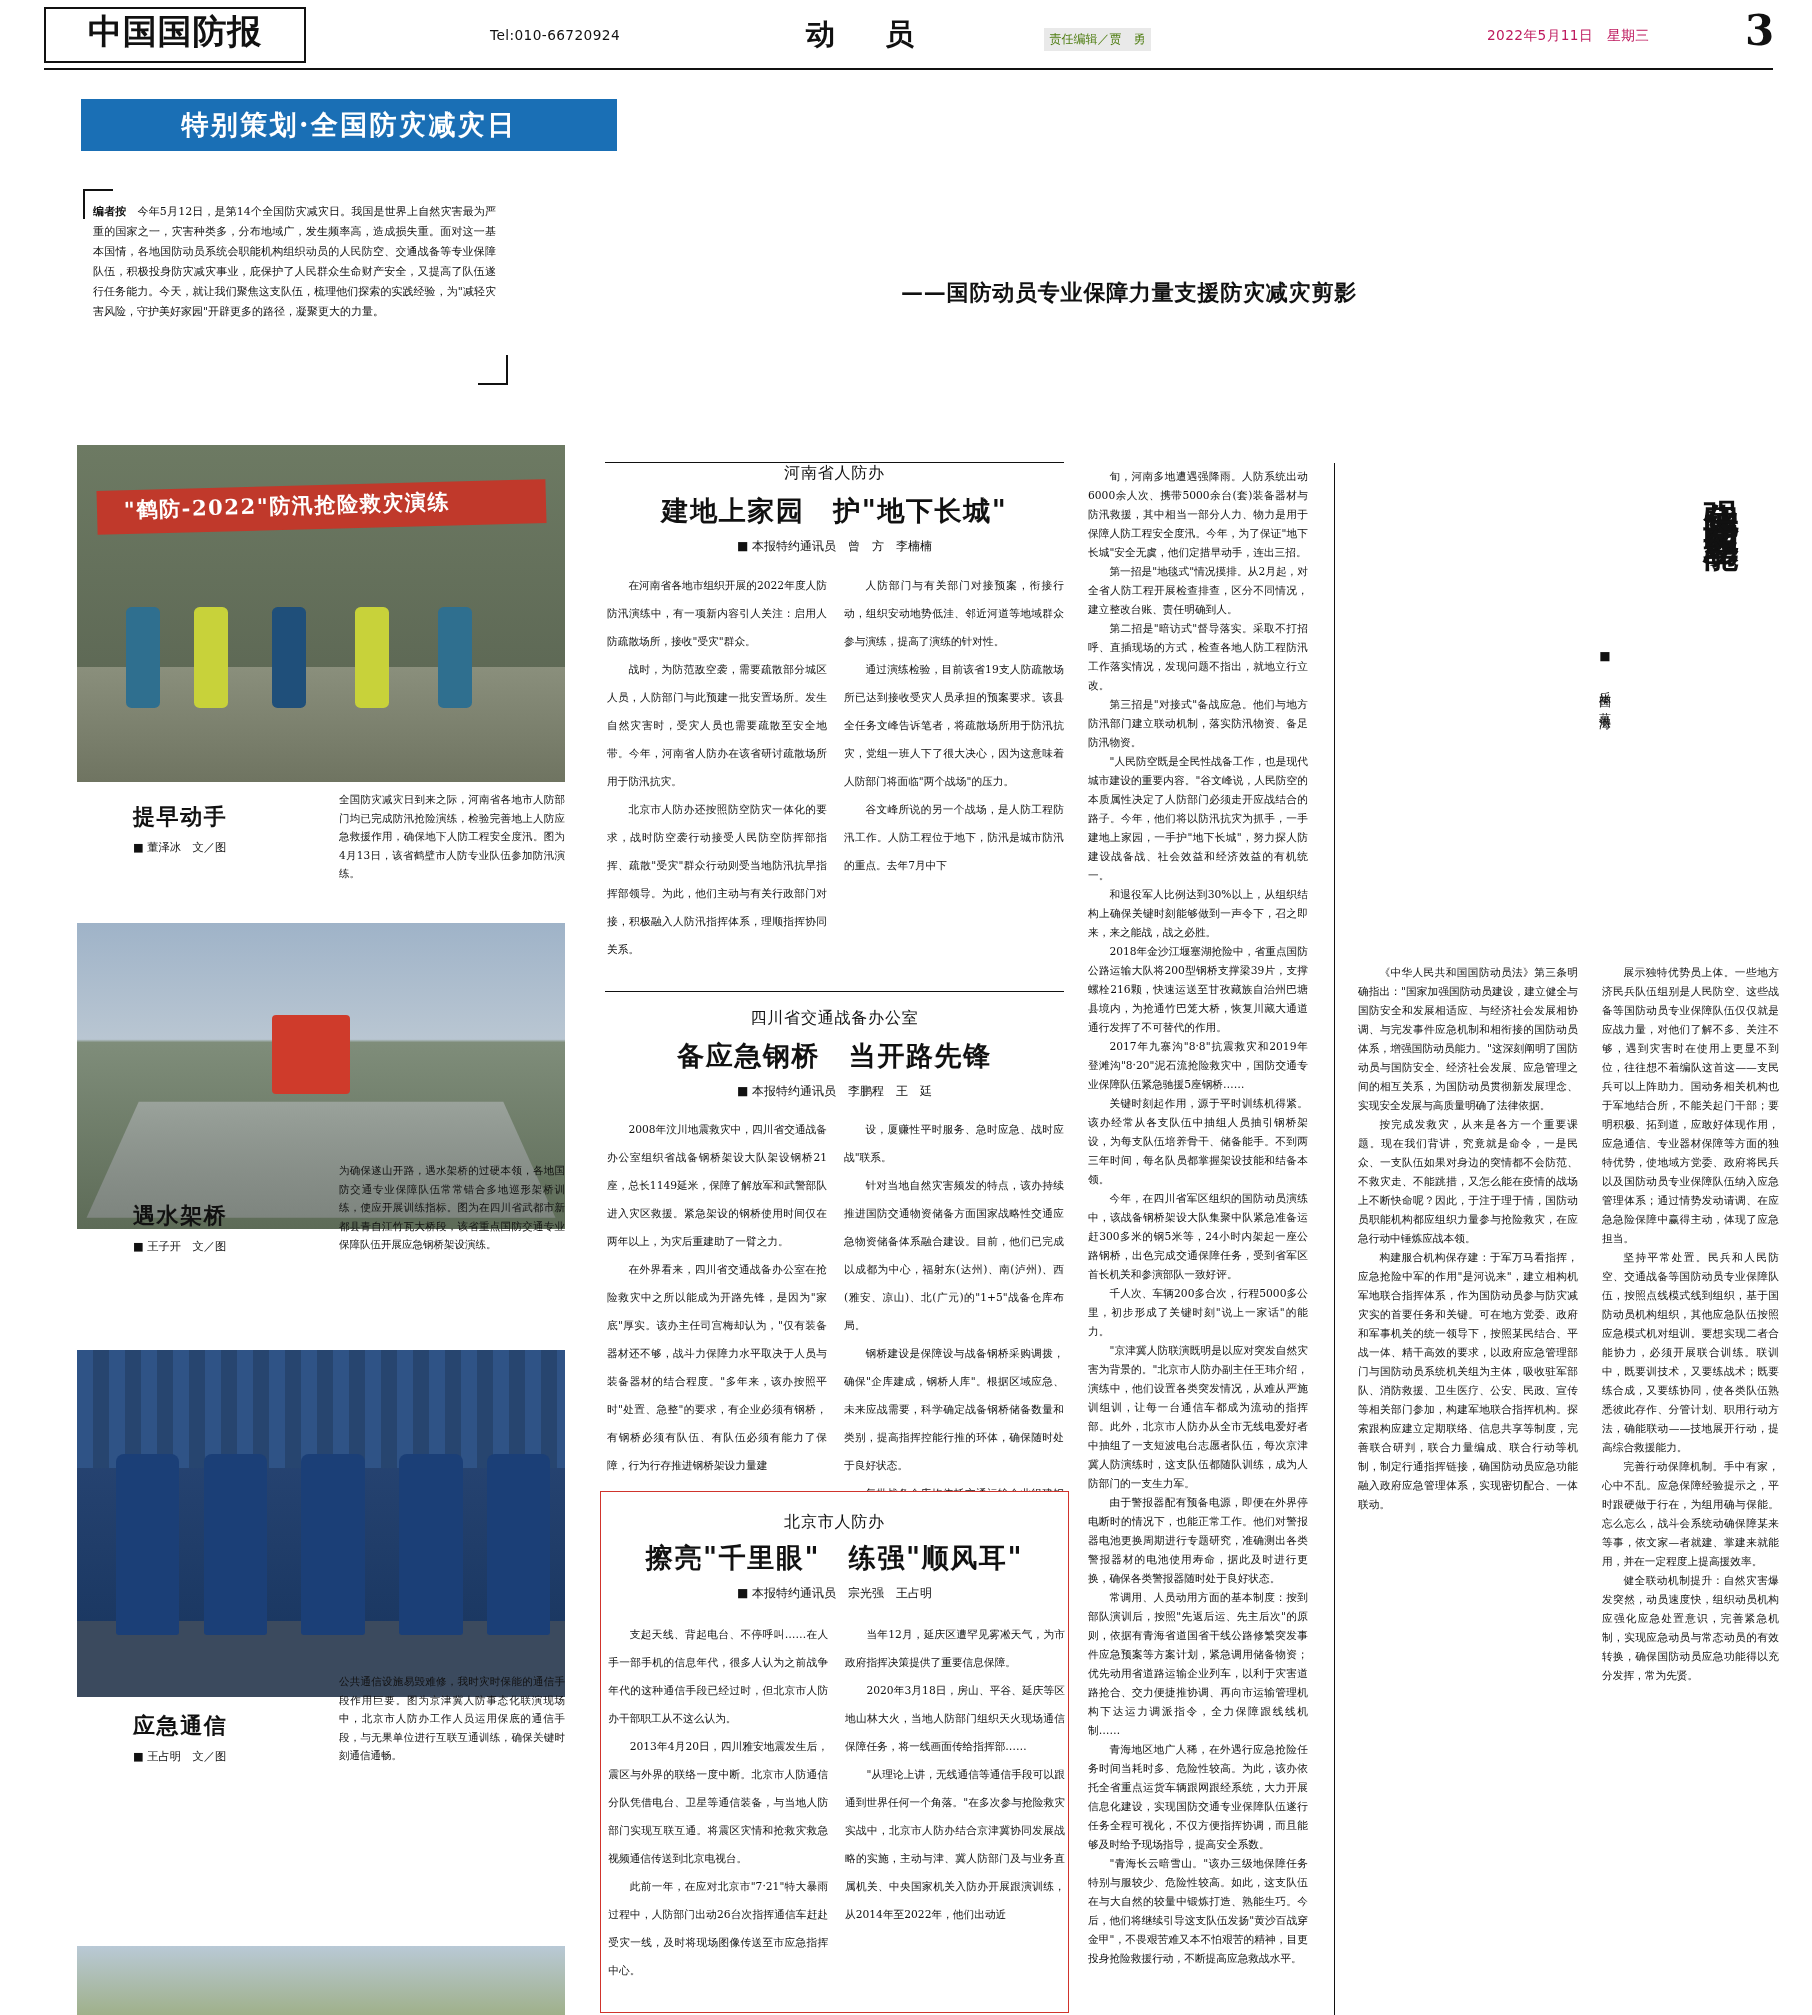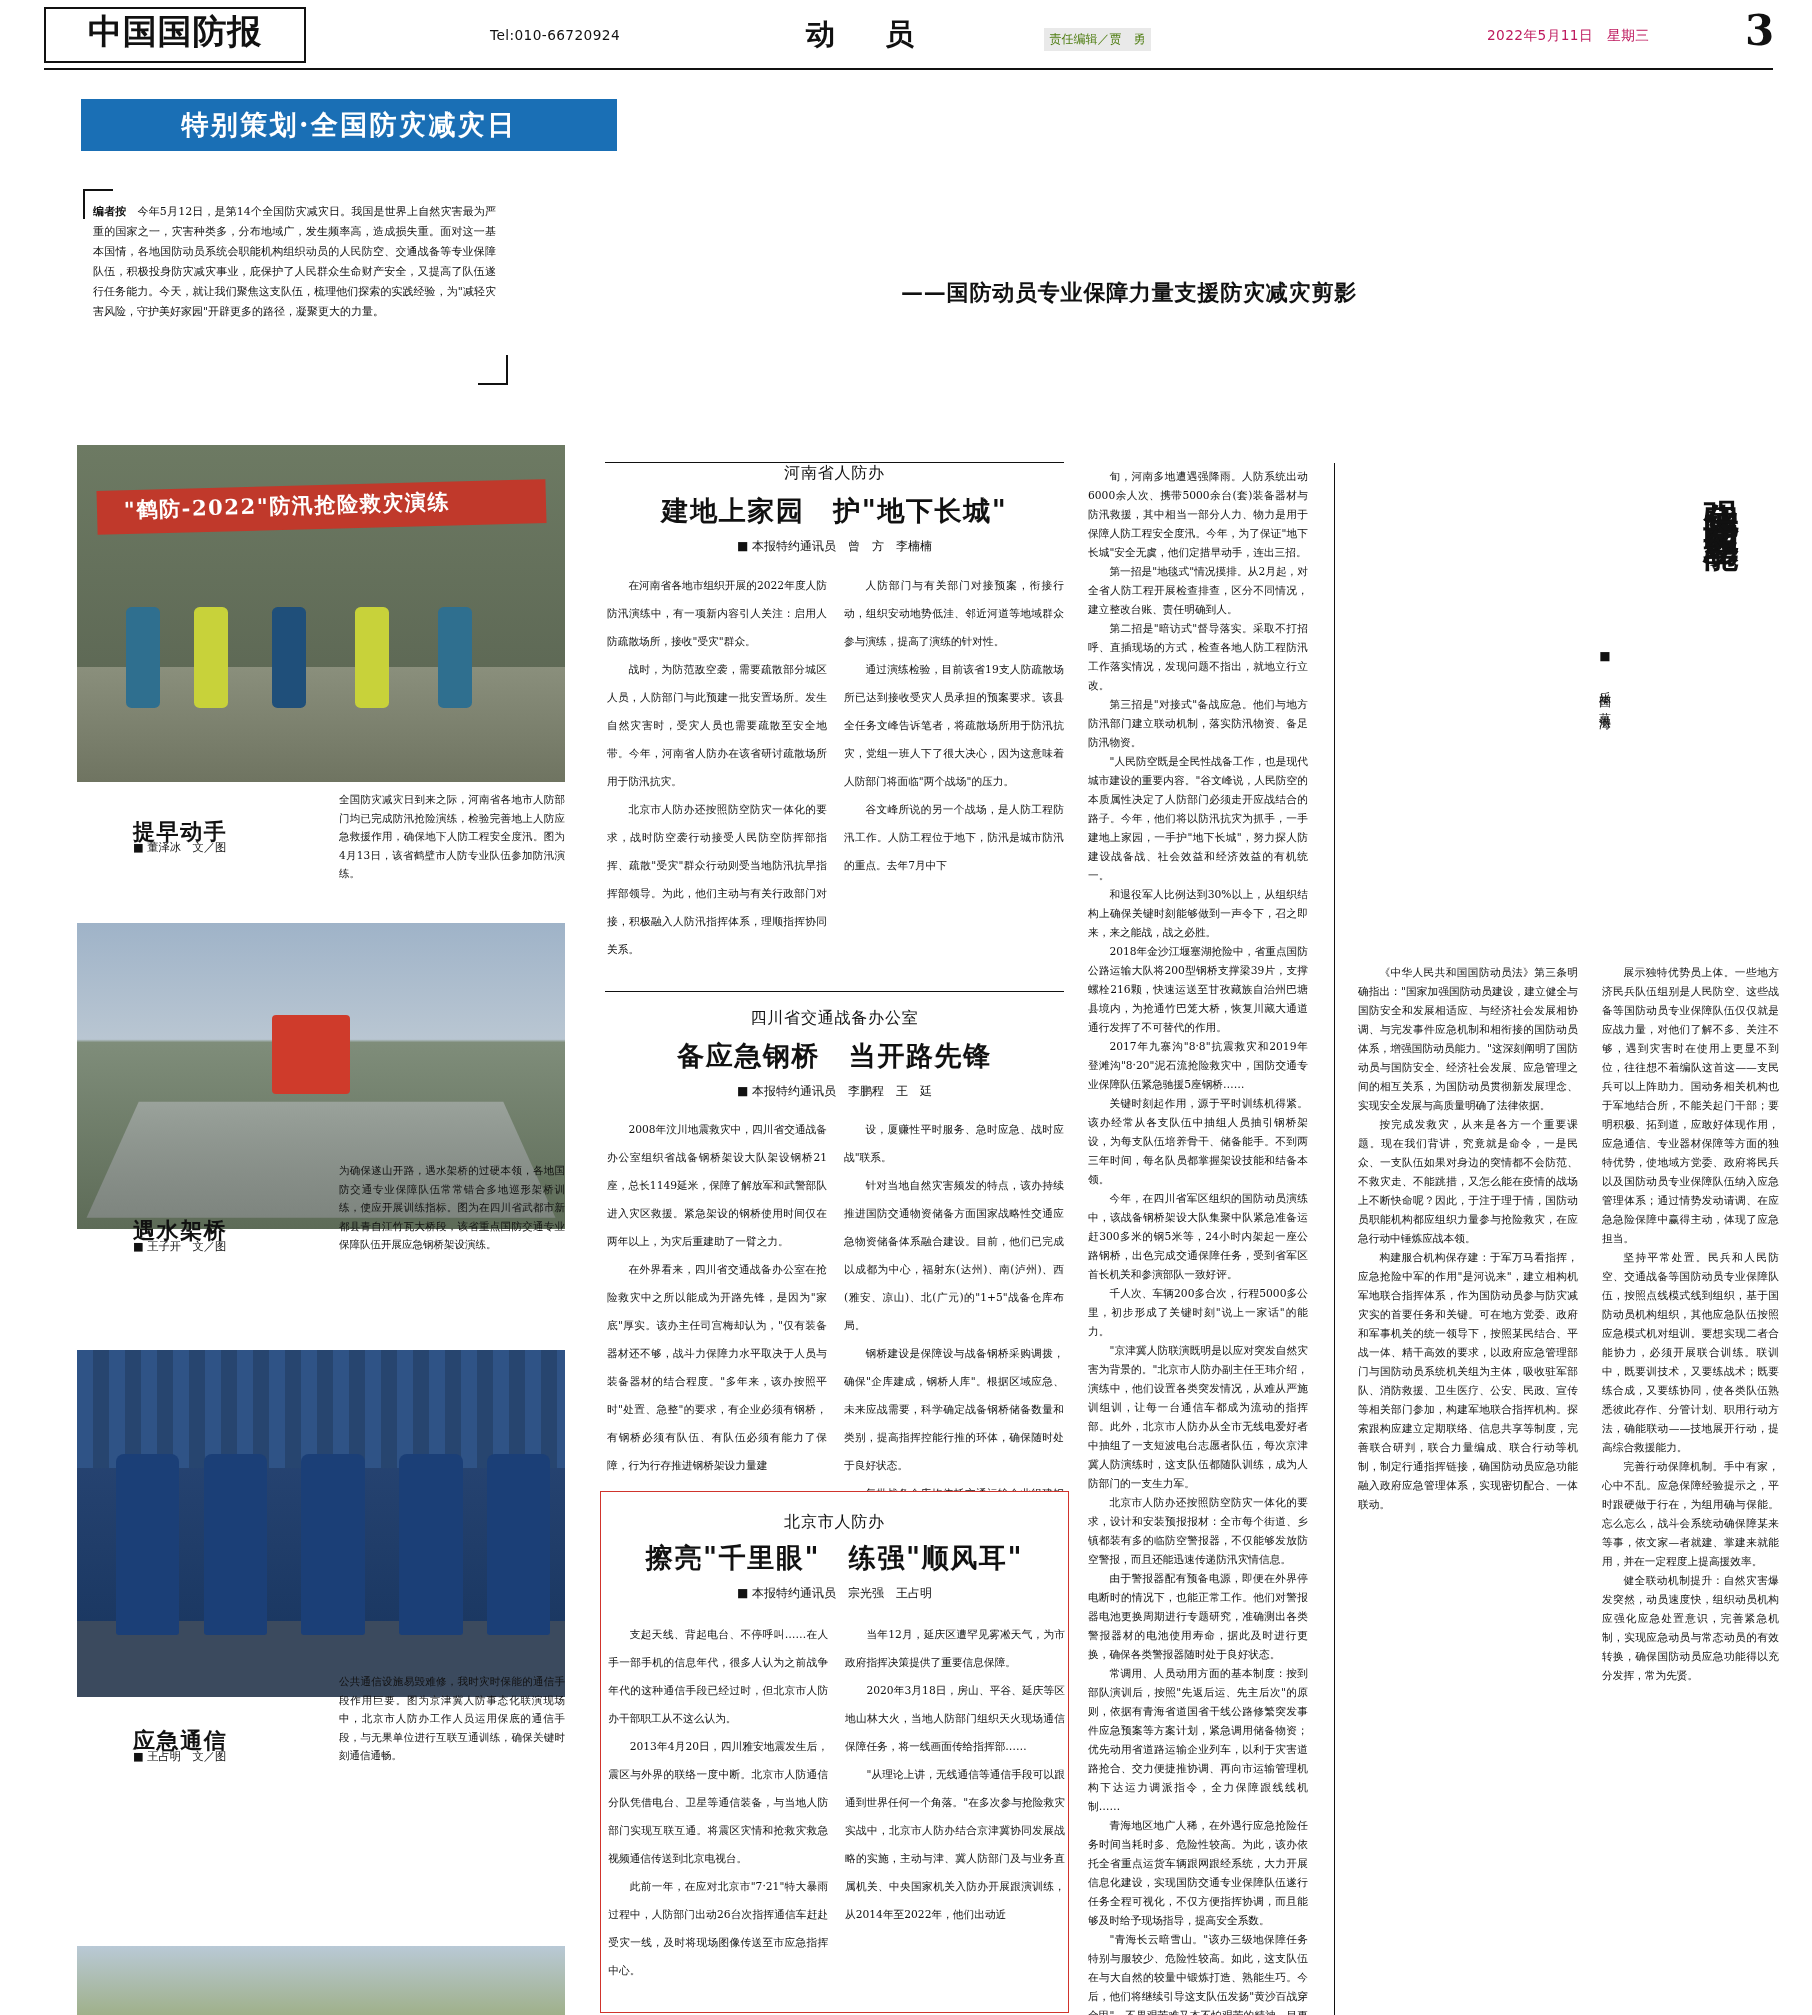--- a/index.html
+++ b/index.html
@@ -103,21 +103,21 @@
     font-weight: bold; font-size: 22px; letter-spacing: 0.8px; color: #111;
   }
 
   
   .photo {
     position: absolute; overflow: hidden; background: #c8ccc6;
   }
   .cap-title {
     position: absolute;
     font-family: "DejaVu Serif", "Liberation Serif", serif;
-    font-weight: bold; font-size: 22px; letter-spacing: 1.6px; color: #111; margin-top: 15px;
+    font-weight: bold; font-size: 22px; letter-spacing: 1.6px; color: #111;
   }
   .cap-body {
     position: absolute;
     font-size: 10.5px; line-height: 18.5px; text-align: justify;
     font-family: "DejaVu Serif", "Liberation Serif", serif; color: #111;
   }
   .cap-credit {
     position: absolute; font-size: 11.3px; color: #111;
     font-family: "DejaVu Serif", "Liberation Serif", serif;
   }
@@ -333,21 +333,20 @@
     <p>第二招是"暗访式"督导落实。采取不打招呼、直插现场的方式，检查各地人防工程防汛工作落实情况，发现问题不指出，就地立行立改。</p>
     <p>第三招是"对接式"备战应急。他们与地方防汛部门建立联动机制，落实防汛物资、备足防汛物资。</p>
     <p>"人民防空既是全民性战备工作，也是现代城市建设的重要内容。"谷文峰说，人民防空的本质属性决定了人防部门必须走开应战结合的路子。今年，他们将以防汛抗灾为抓手，一手建地上家园，一手护"地下长城"，努力探人防建设战备战、社会效益和经济效益的有机统一。</p>
     <p>和退役军人比例达到30%以上，从组织结构上确保关键时刻能够做到一声令下，召之即来，来之能战，战之必胜。</p>
     <p>2018年金沙江堰塞湖抢险中，省重点国防公路运输大队将200型钢桥支撑梁39片，支撑螺栓216颗，快速运送至甘孜藏族自治州巴塘县境内，为抢通竹巴笼大桥，恢复川藏大通道通行发挥了不可替代的作用。</p>
     <p>2017年九寨沟"8·8"抗震救灾和2019年登滩沟"8·20"泥石流抢险救灾中，国防交通专业保障队伍紧急驰援5座钢桥……</p>
     <p>关键时刻起作用，源于平时训练机得紧。该办经常从各支队伍中抽组人员抽引钢桥架设，为每支队伍培养骨干、储备能手。不到两三年时间，每名队员都掌握架设技能和结备本领。</p>
     <p>今年，在四川省军区组织的国防动员演练中，该战备钢桥架设大队集聚中队紧急准备运赶300多米的钢5米等，24小时内架起一座公路钢桥，出色完成交通保障任务，受到省军区首长机关和参演部队一致好评。</p>
     <p>千人次、车辆200多合次，行程5000多公里，初步形成了关键时刻"说上一家话"的能力。</p>
     <p>"京津冀人防联演既明是以应对突发自然灾害为背景的。"北京市人防办副主任王玮介绍，演练中，他们设置各类突发情况，从难从严施训组训，让每一台通信车都成为流动的指挥部。此外，北京市人防办从全市无线电爱好者中抽组了一支短波电台志愿者队伍，每次京津冀人防演练时，这支队伍都随队训练，成为人防部门的一支生力军。</p>
-    <p>北京市人防办还按照防空防灾一体化的要求，设计和安装预报报材：全市每个街道、乡镇都装有多的临防空警报器，不仅能够发放防空警报，而且还能迅速传递防汛灾情信息。</p>
     <p>由于警报器配有预备电源，即便在外界停电断时的情况下，也能正常工作。他们对警报器电池更换周期进行专题研究，准确测出各类警报器材的电池使用寿命，据此及时进行更换，确保各类警报器随时处于良好状态。</p>
     <p>常调用、人员动用方面的基本制度：按到部队演训后，按照"先返后运、先主后次"的原则，依据有青海省道国省干线公路修繁突发事件应急预案等方案计划，紧急调用储备物资；优先动用省道路运输企业列车，以利于灾害道路抢合、交力便捷推协调、再向市运输管理机构下达运力调派指令，全力保障跟线线机制……</p>
     <p>青海地区地广人稀，在外遇行应急抢险任务时间当耗时多、危险性较高。为此，该办依托全省重点运货车辆跟网跟经系统，大力开展信息化建设，实现国防交通专业保障队伍遂行任务全程可视化，不仅方便指挥协调，而且能够及时给予现场指导，提高安全系数。</p>
     <p>"青海长云暗雪山。"该办三级地保障任务特别与服较少、危险性较高。如此，这支队伍在与大自然的较量中锻炼打造、熟能生巧。今后，他们将继续引导这支队伍发扬"黄沙百战穿金甲"，不畏艰苦难又本不怕艰苦的精神，目更投身抢险救援行动，不断提高应急救战水平。</p>
   </div>
 
   <div class="vr-thin" style="left:1334px; top:463px; height:1894px;"></div>
 
   <div class="right-vert-title" style="left:1697px; top:472px; height:459px;">强化国防动员应急功能</div>
   <div class="right-author" style="left:1596px; top:649px; height:133px;">■ 乐祥国　葛洪海</div>

